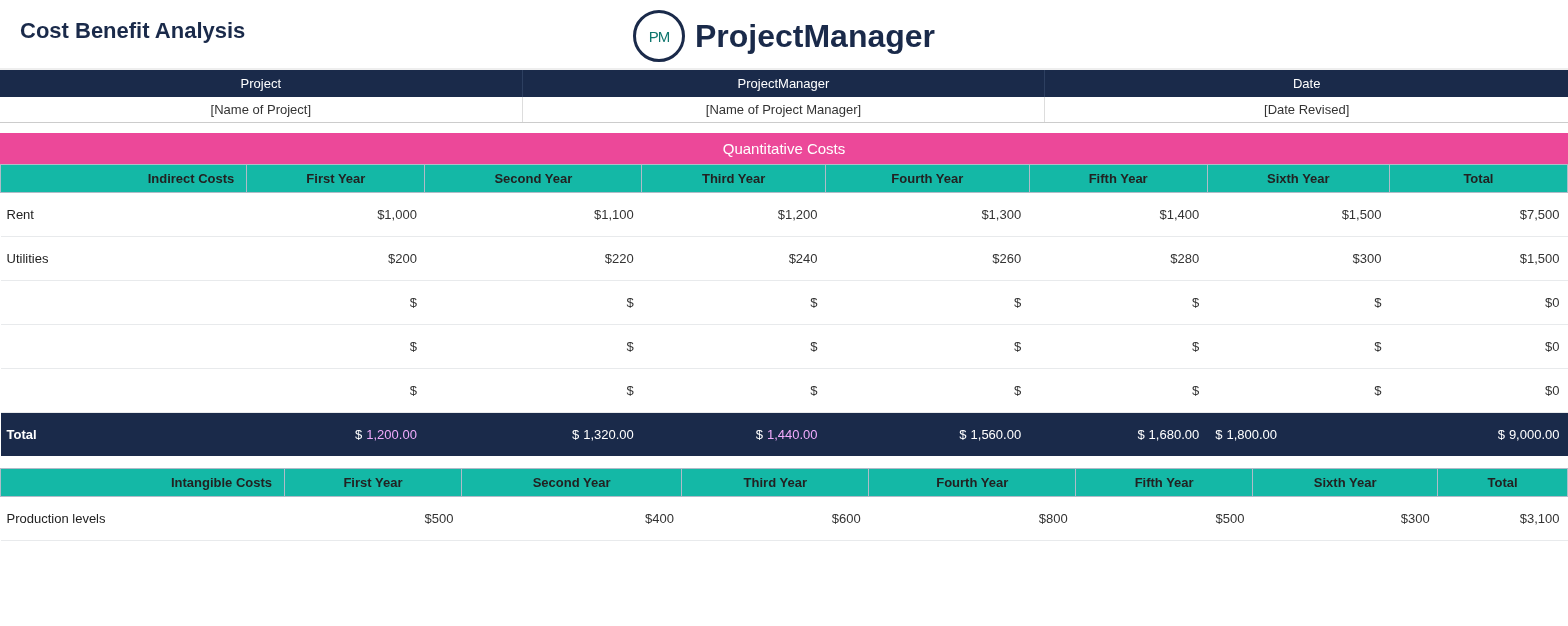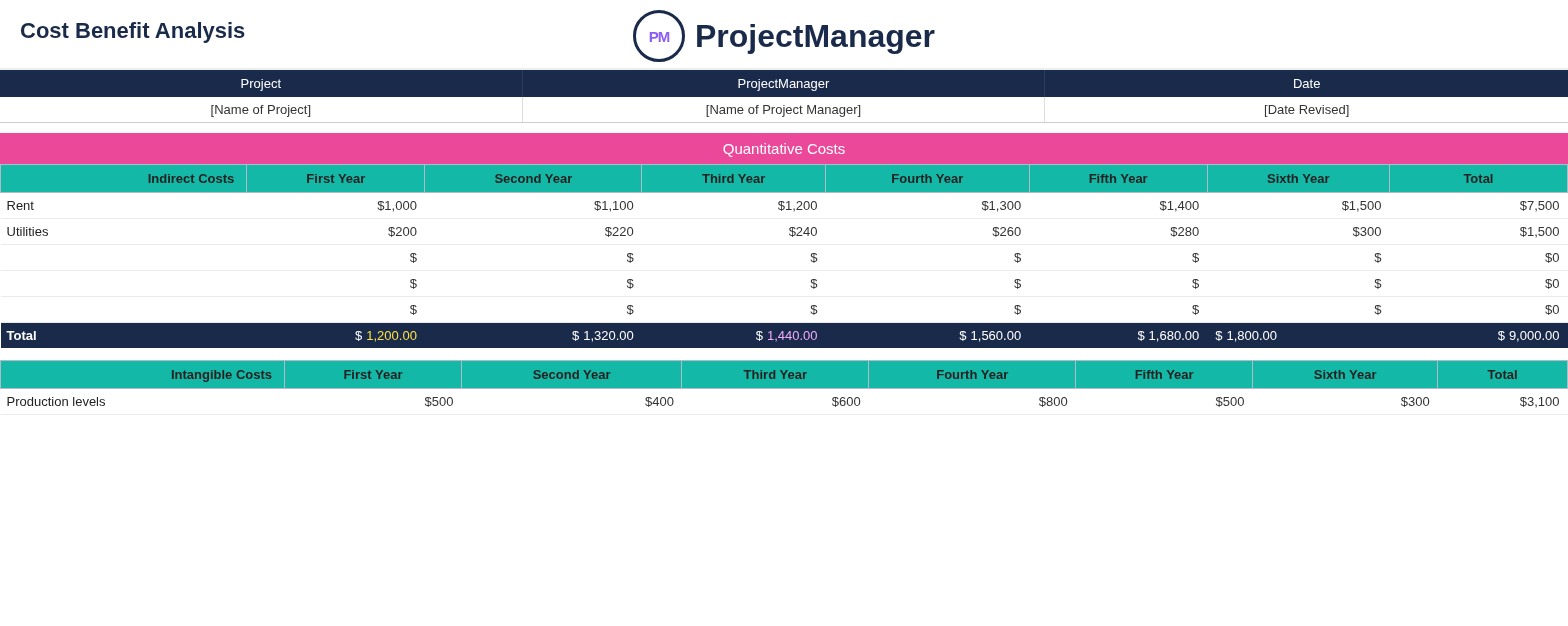--- a/index.html
+++ b/index.html
@@ -4,40 +4,40 @@
   <style>
     * { margin: 0; padding: 0; box-sizing: border-box; }
     body { font-family: Arial, sans-serif; background: #fff; color: #222; font-size: 13px; }
 
     .page { width: 1568px; min-height: 626px; background: #fff; padding: 0; }
 
     
     .header { display: flex; align-items: center; justify-content: center; padding: 10px 20px 6px; border-bottom: 2px solid #eee; position: relative; }
     .logo-area { display: flex; align-items: center; gap: 10px; }
     .logo-circle { width: 52px; height: 52px; border-radius: 50%; border: 3px solid #1a2a4a; display: flex; align-items: center; justify-content: center; }
-    .logo-circle span { font-size: 15px; font-weight: bold; color: #8b5cf6; letter-spacing: -1px; }
+    .logo-circle span { font-size: 15px; font-weight: normal; color: #0f766e; letter-spacing: -1px; }
     .logo-text { font-size: 32px; font-weight: bold; color: #1a2a4a; }
     .page-title { position: absolute; left: 20px; top: 18px; font-size: 22px; font-weight: bold; color: #1a2a4a; line-height: 1.2; }
 
     
     .info-bar { display: grid; grid-template-columns: 1fr 1fr 1fr; background: #1a2a4a; color: #fff; text-align: center; }
     .info-bar .cell { padding: 6px 10px; font-size: 13px; border-right: 1px solid #2d3f60; }
     .info-bar .cell:last-child { border-right: none; }
     .info-values { display: grid; grid-template-columns: 1fr 1fr 1fr; text-align: center; background: #fff; border-bottom: 1px solid #ccc; }
     .info-values .cell { padding: 5px 10px; font-size: 13px; color: #333; border-right: 1px solid #ddd; }
     .info-values .cell:last-child { border-right: none; }
 
     
     .section-header { background: #ec4899; color: #fff; text-align: center; padding: 7px; font-size: 15px; margin-top: 10px; }
 
     
     .cost-table { width: 100%; border-collapse: collapse; }
     .cost-table th { background: #14b8a6; text-align: center; padding: 6px 8px; font-size: 13px; font-weight: bold; border: 1px solid #b0bbc8; }
     .cost-table th.left-header { text-align: right; padding-right: 12px; }
-    .cost-table td { padding: 5px 8px; font-size: 13px; border-bottom: 1px solid #e8eaec; }
+    .cost-table td { padding: 14px 8px; font-size: 13px; border-bottom: 1px solid #e8eaec; }
     .cost-table td.label { padding-left: 6px; }
     .cost-table td.value { text-align: right; color: #333; }
     .cost-table tr.total-row { background: #1a2a4a; color: #fff; }
     .cost-table tr.total-row td { color: #fff; border-bottom: none; }
     .cost-table tr.total-row td.label { font-weight: bold; }
 
     
     .intangible-section { margin-top: 12px; }
   </style>
 </head>
@@ -127,21 +127,21 @@
           <td class="value" style="text-align: right;">$</td>
           <td class="value" style="text-align: right;">$</td>
           <td class="value" style="text-align: right;">$</td>
           <td class="value" style="text-align: right;">$</td>
           <td class="value" style="text-align: right;">$</td>
           <td class="value" style="text-align: right;">$</td>
           <td class="value" style="text-align: right;">$0</td>
         </tr>
         <tr class="total-row">
           <td class="label">Total</td>
-          <td style="text-align: right; white-space: nowrap;"><span style="margin-right:4px; color:#fff;">$</span><span style="color:#fde047;">1,200.00</span></td>
+          <td style="text-align: right; white-space: nowrap;"><span style="margin-right:4px; color:#fff;">$</span><span style="color:#f0abfc;">1,200.00</span></td>
           <td style="text-align: right; white-space: nowrap;"><span style="margin-right:4px; color:#fff;">$</span><span style="color:#fff;">1,320.00</span></td>
           <td style="text-align: right; white-space: nowrap;"><span style="margin-right:4px; color:#fff;">$</span><span style="color:#f0abfc;">1,440.00</span></td>
           <td style="text-align: right; white-space: nowrap;"><span style="margin-right:4px; color:#fff;">$</span><span style="color:#fff;">1,560.00</span></td>
           <td style="text-align: right; white-space: nowrap;"><span style="margin-right:4px; color:#fff;">$</span><span style="color:#fff;">1,680.00</span></td>
           <td style="text-align: left; white-space: nowrap;"><span style="margin-right:4px; color:#fff;">$</span><span style="color:#fff;">1,800.00</span></td>
           <td style="text-align: right; white-space: nowrap;"><span style="margin-right:4px; color:#fff;">$</span><span style="color:#fff;">9,000.00</span></td>
         </tr>
       </tbody>
   </table>
 

